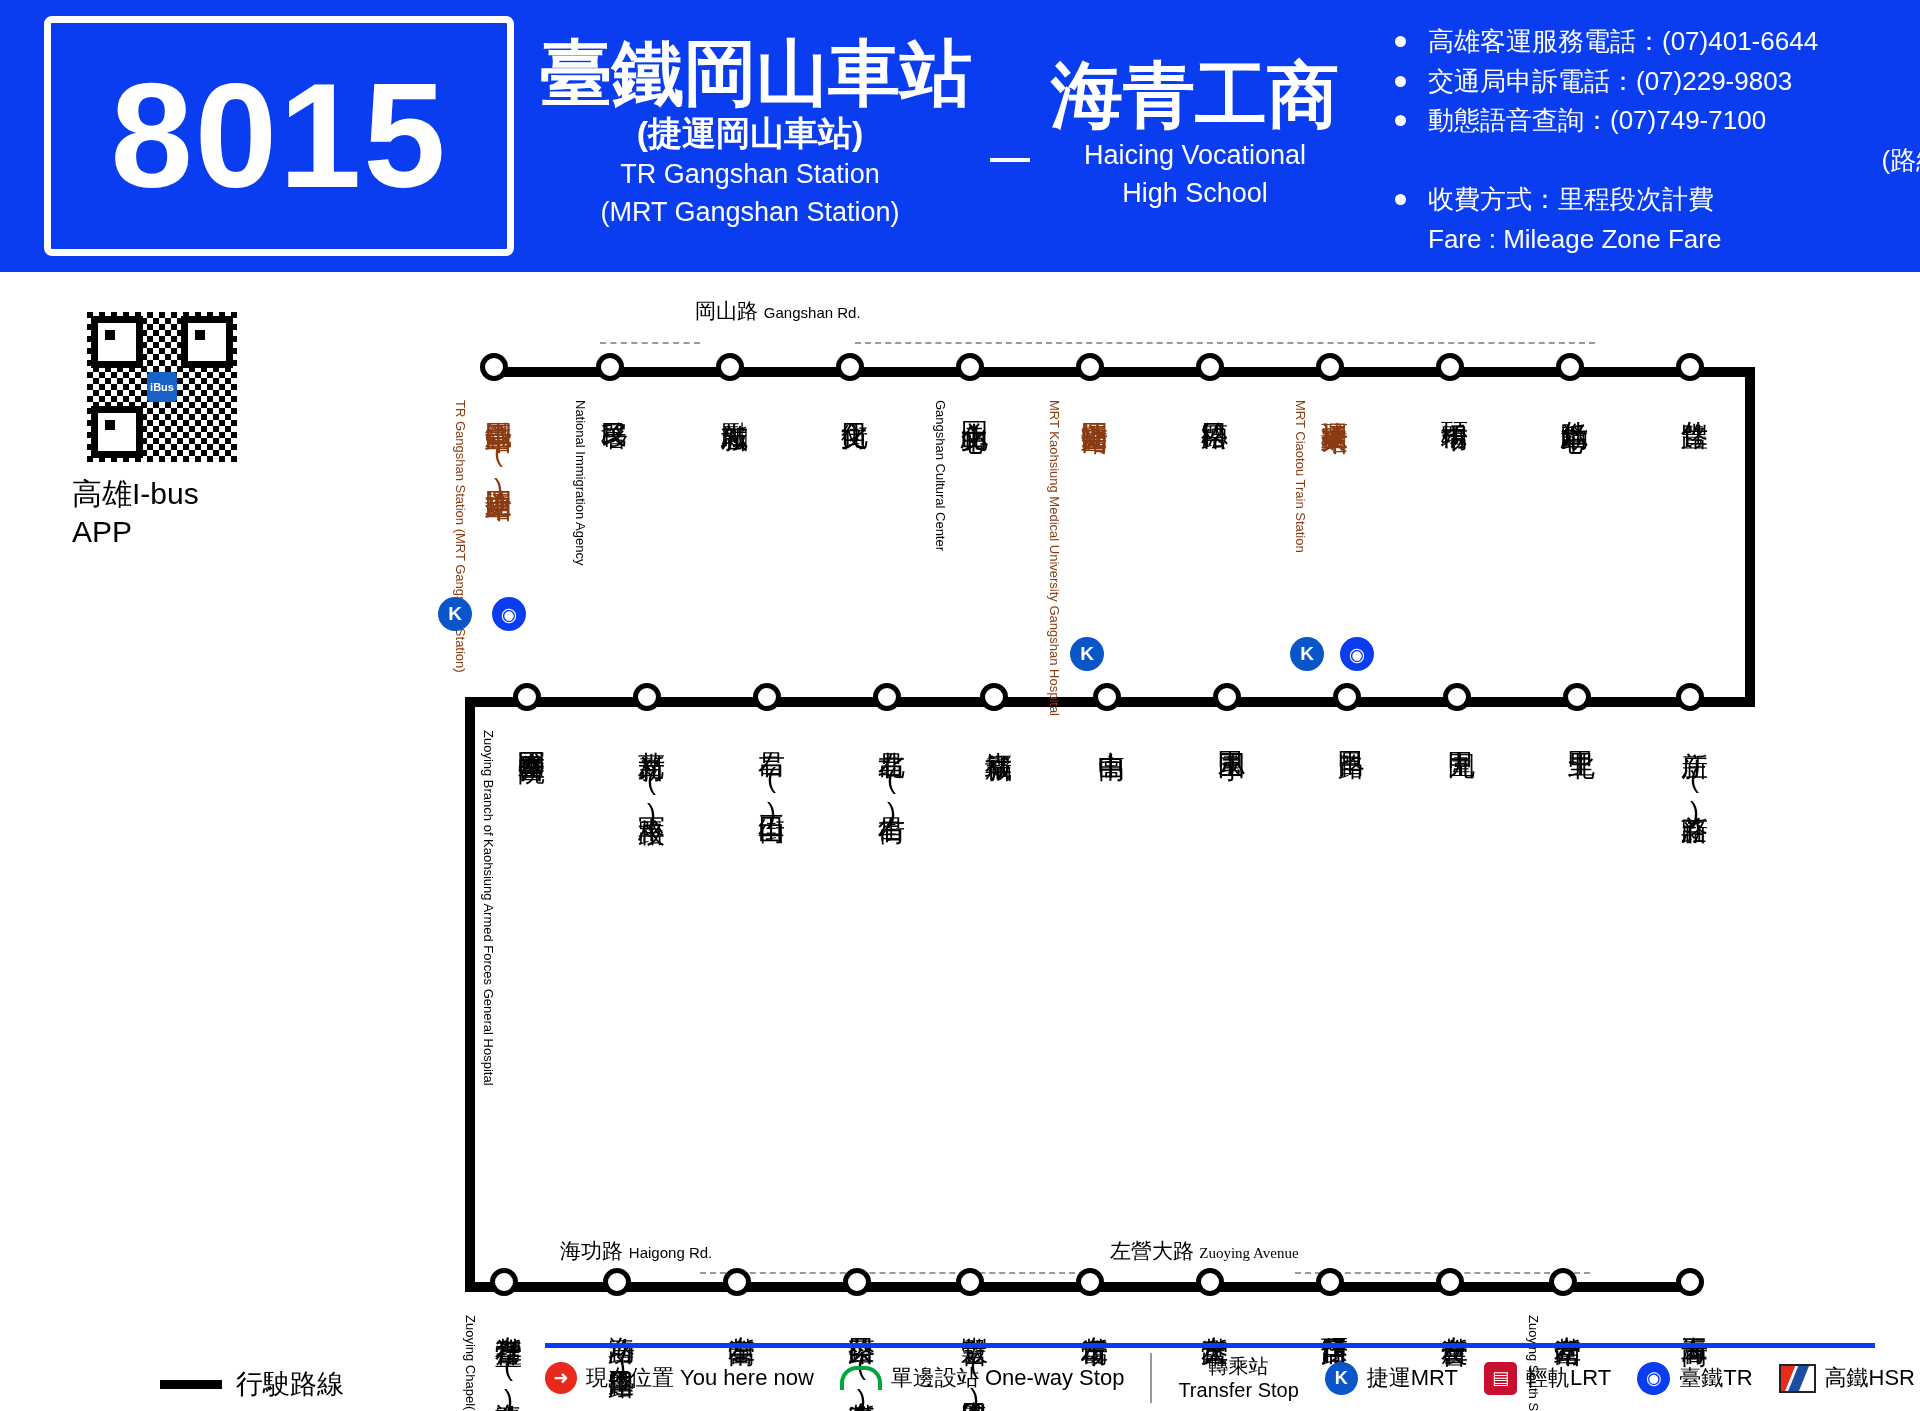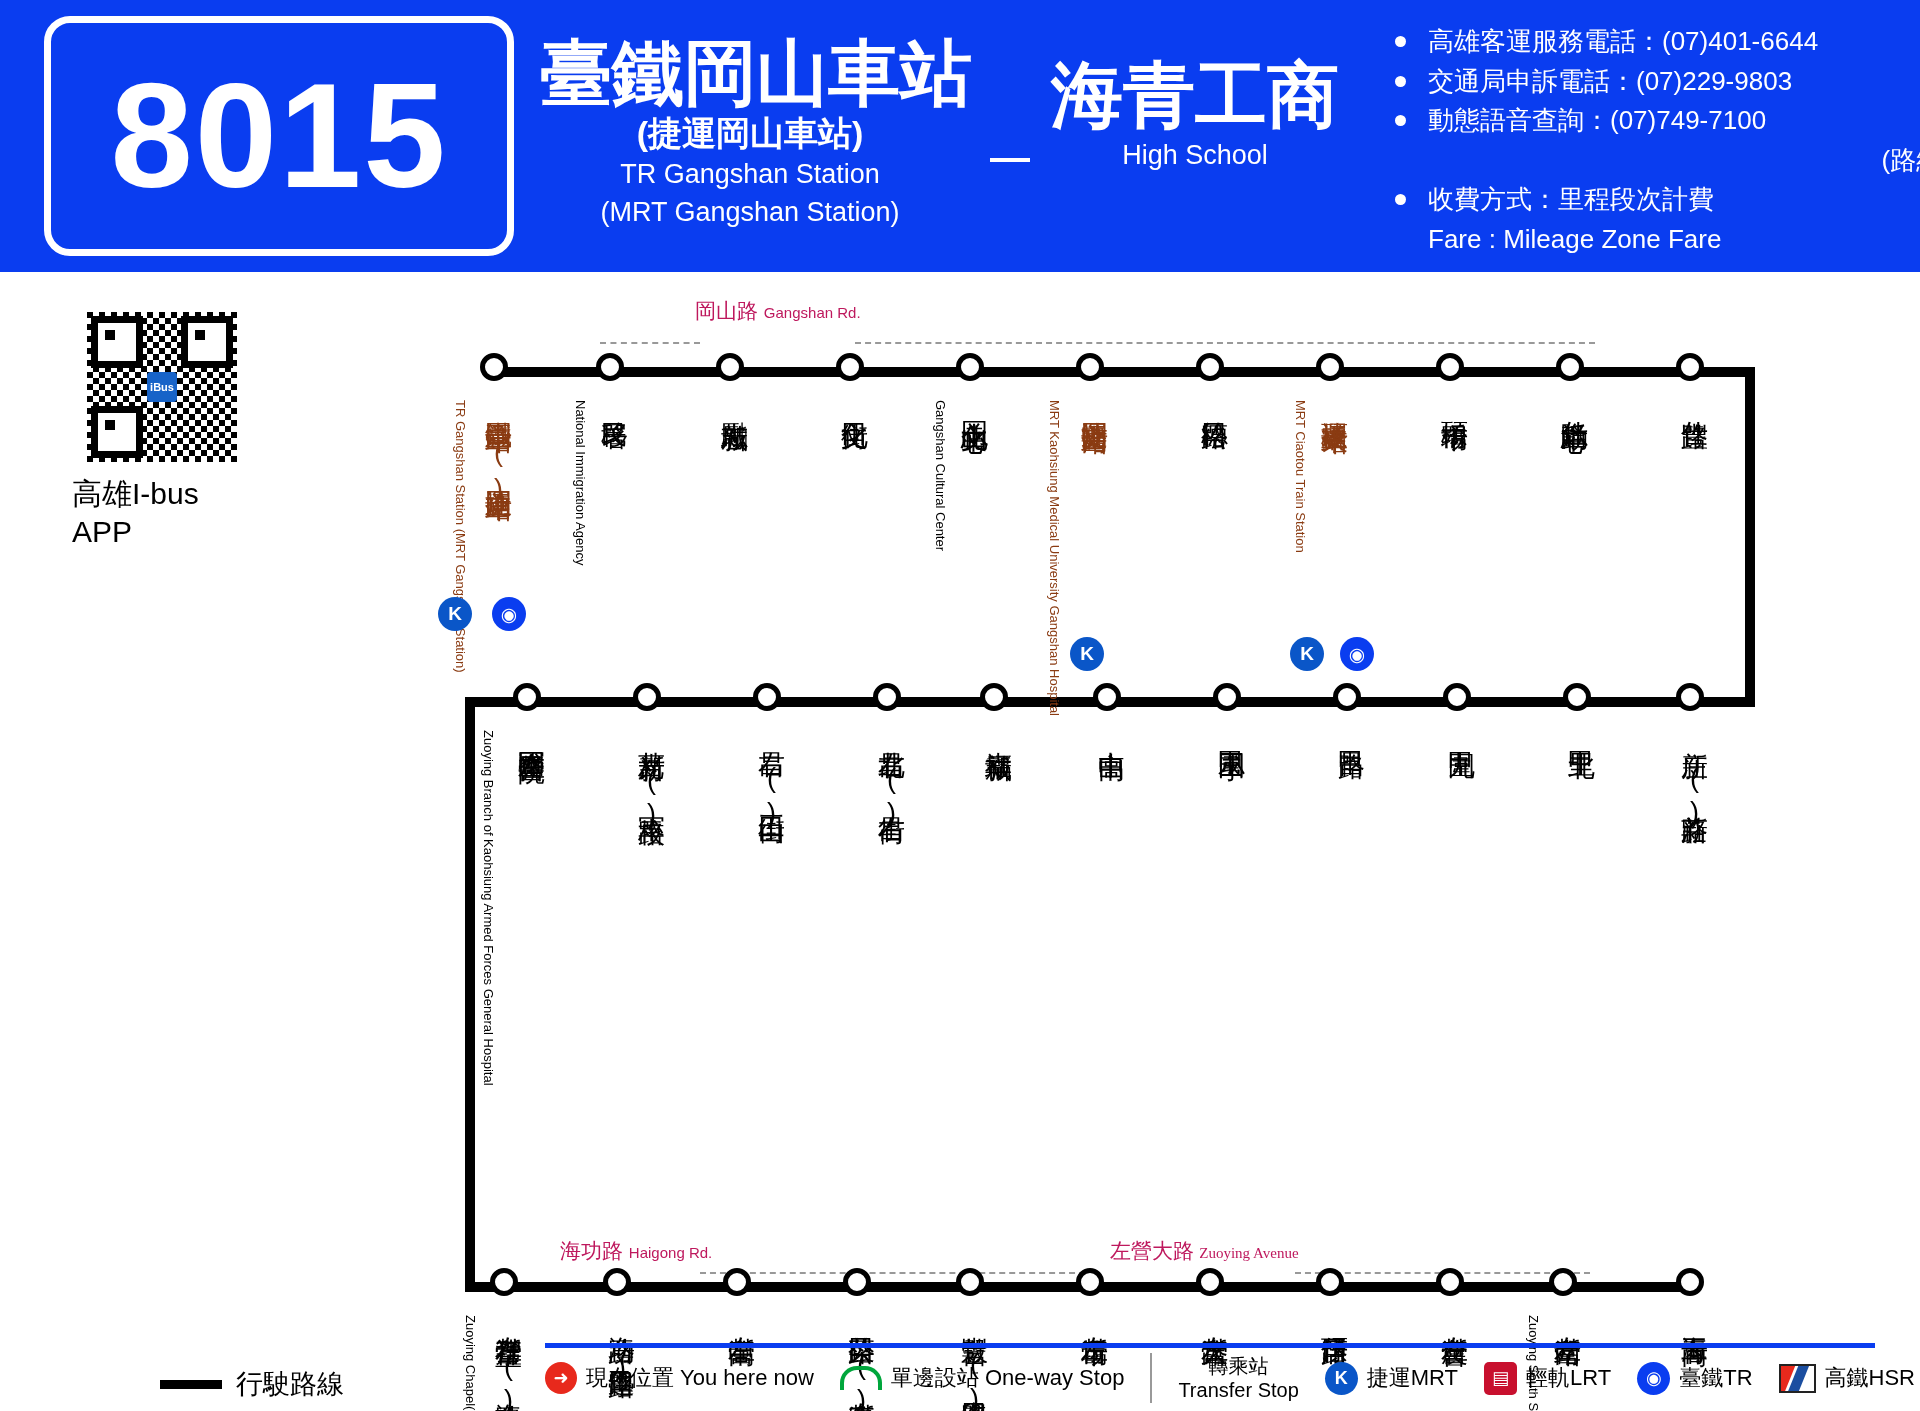--- a/index.html
+++ b/index.html
@@ -11,21 +11,21 @@
     overflow:hidden;
   }
 
   
   .header{
     position:absolute;left:0;top:0;width:1920px;height:272px;
     background:#0a3df0;
   }
   .route-box{
     position:absolute;left:44px;top:16px;width:470px;height:240px;
-    border:7px solid #ffffff;border-radius:26px;
+    border:7px solid #ffffff;border-radius:8px;
     display:flex;align-items:center;justify-content:center;
     box-sizing:border-box;
   }
   .route-num{
     color:#ffffff;font-size:148px;font-weight:bold;letter-spacing:2px;
     line-height:1;font-family:"Liberation Sans",sans-serif;
   }
   .term-left{
     position:absolute;left:540px;top:34px;width:420px;text-align:center;color:#fff;
   }
@@ -88,21 +88,21 @@
   }
   .lbl.hl{color:#8a3b12;}
   .en{
     position:absolute;
     writing-mode:vertical-rl;
     font-size:13px;color:#000;line-height:1.15;white-space:nowrap;
     letter-spacing:0px;
   }
   .en.hl{color:#8a3b12;}
 
-  .roadlabel{position:absolute;font-size:21px;color:#be185d;white-space:nowrap;}
+  .roadlabel{position:absolute;font-size:21px;color:#000000;white-space:nowrap;}
   .roadlabel .eng{font-size:15px;}
   .dashline{position:absolute;border-top:2px dashed #999;height:0;}
 
   
   .ticon{position:absolute;width:34px;height:34px;border-radius:50%;
      display:flex;align-items:center;justify-content:center;
      font-size:19px;font-weight:bold;color:#fff;}
   .ticon.mrt{background:#0a56c8;}
   .ticon.tr{background:#0a3df0;}
 
@@ -138,20 +138,21 @@
     <div class="term-zh">臺鐵岡山車站</div>
     <div class="term-zh2">(捷運岡山車站)</div>
     <div class="term-en">TR  Gangshan Station</div>
     <div class="term-en">(MRT Gangshan Station)</div>
   </div>
 
   <div class="dash">—</div>
 
   <div class="term-right">
     <div class="term-zh">海青工商</div>
+    <div class="term-en">Haicing Vocational</div>
     <div class="term-en">High School</div>
   </div>
 
   <div class="info">
     <div class="row">
         <span class="bullet"></span>
         <span>高雄客運服務電話：(07)401-6644</span>
       </div>
     <div class="row">
         <span class="bullet"></span>

